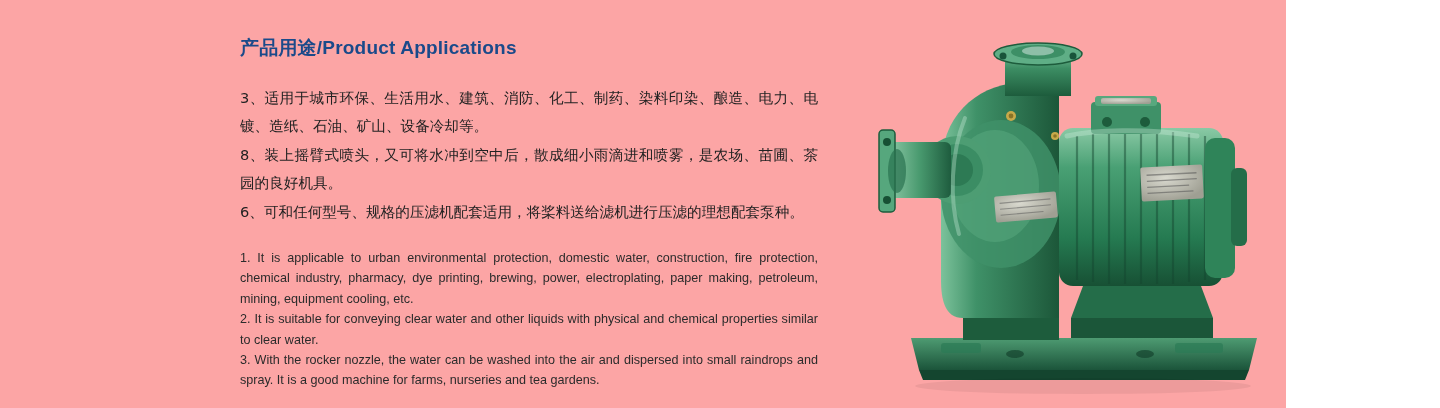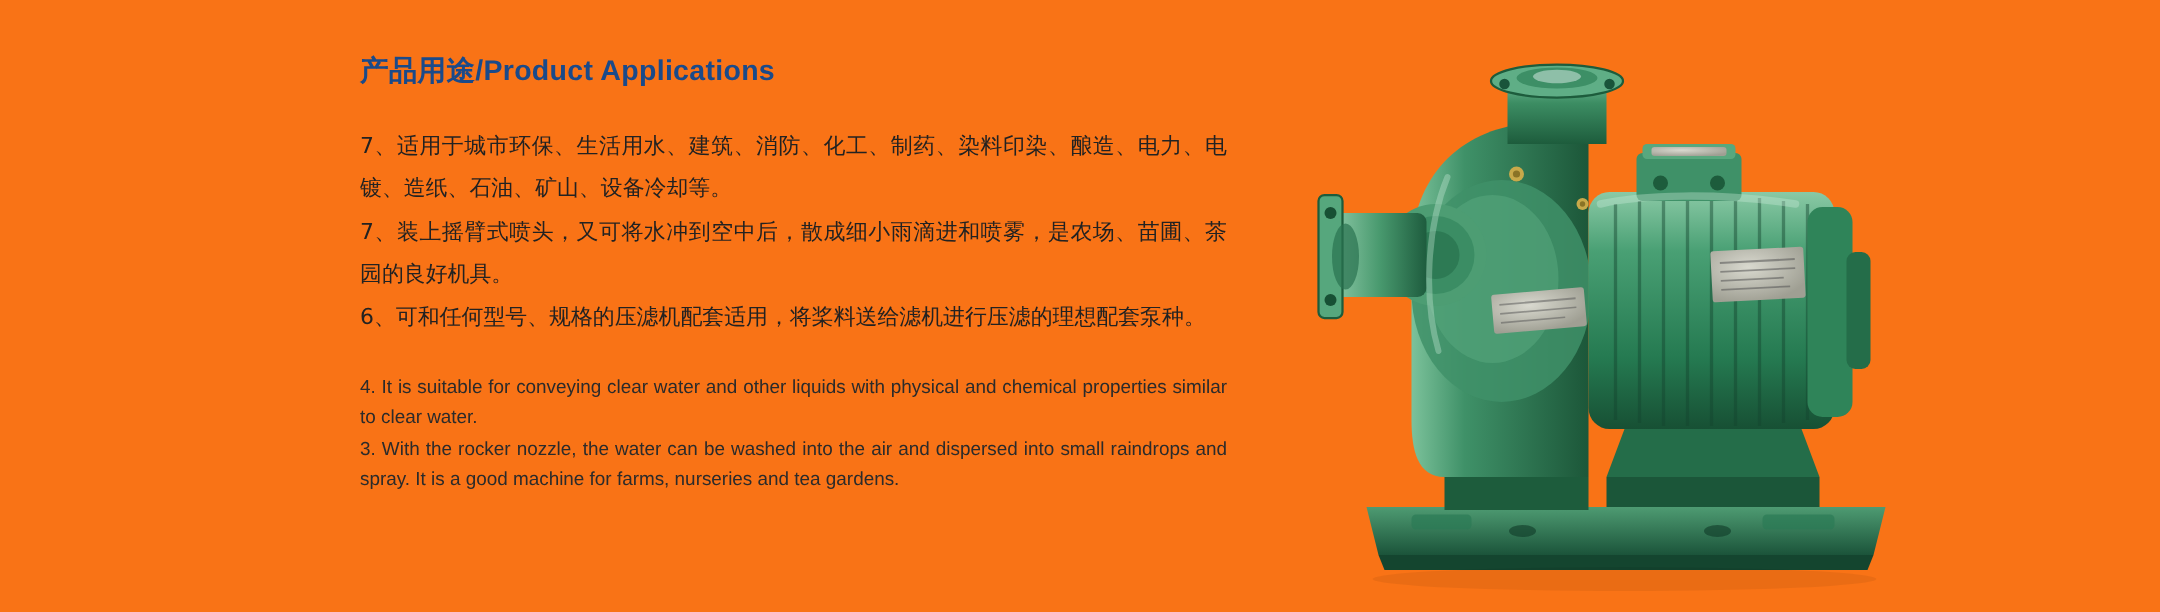--- a/index.html
+++ b/index.html
@@ -8,23 +8,23 @@
     background: #ffffff;
   }
   body {
     width: 1440px;
     height: 408px;
     overflow: hidden;
     font-family: "Liberation Sans", sans-serif;
   }
   .page {
     position: relative;
-    width: 1440px;
+    width: 1286px;
     height: 408px;
-    background: #f97316;
+    background: #fca5a5;
   }
 
   
   .content {
     position: absolute;
     left: 240px;
     top: 36px;
     width: 578px;
   }
   .heading {
@@ -85,27 +85,28 @@
 
 <div class="page">
 
   <div class="content">
 
     <h2 class="heading">
       <span class="cn">产品用途</span><span class="sep">/</span><span class="en">Product Applications</span>
     </h2>
 
     <div class="cn-block">
-      <p>7、适用于城市环保、生活用水、建筑、消防、化工、制药、染料印染、酿造、电力、电镀、造纸、石油、矿山、设备冷却等。</p>
-      <p>7、装上摇臂式喷头，又可将水冲到空中后，散成细小雨滴进和喷雾，是农场、苗圃、茶园的良好机具。</p>
+      <p>3、适用于城市环保、生活用水、建筑、消防、化工、制药、染料印染、酿造、电力、电镀、造纸、石油、矿山、设备冷却等。</p>
+      <p>8、装上摇臂式喷头，又可将水冲到空中后，散成细小雨滴进和喷雾，是农场、苗圃、茶园的良好机具。</p>
       <p>6、可和任何型号、规格的压滤机配套适用，将桨料送给滤机进行压滤的理想配套泵种。</p>
     </div>
 
     <div class="en-block">
-      <p>4. It is suitable for conveying clear water and other liquids with physical and chemical properties similar to clear water.</p>
+      <p>1. It is applicable to urban environmental protection, domestic water, construction, fire protection, chemical industry, pharmacy, dye printing, brewing, power, electroplating, paper making, petroleum, mining, equipment cooling, etc.</p>
+      <p>2. It is suitable for conveying clear water and other liquids with physical and chemical properties similar to clear water.</p>
       <p>3. With the rocker nozzle, the water can be washed into the air and dispersed into small raindrops and spray. It is a good machine for farms, nurseries and tea gardens.</p>
 
     </div>
 
   </div>
 
   <div class="photo">
     <svg width="460" height="378" viewBox="0 0 460 378" xmlns="http://www.w3.org/2000/svg">
       <defs>
         <linearGradient id="gBody" x1="0" y1="0" x2="0" y2="1">

